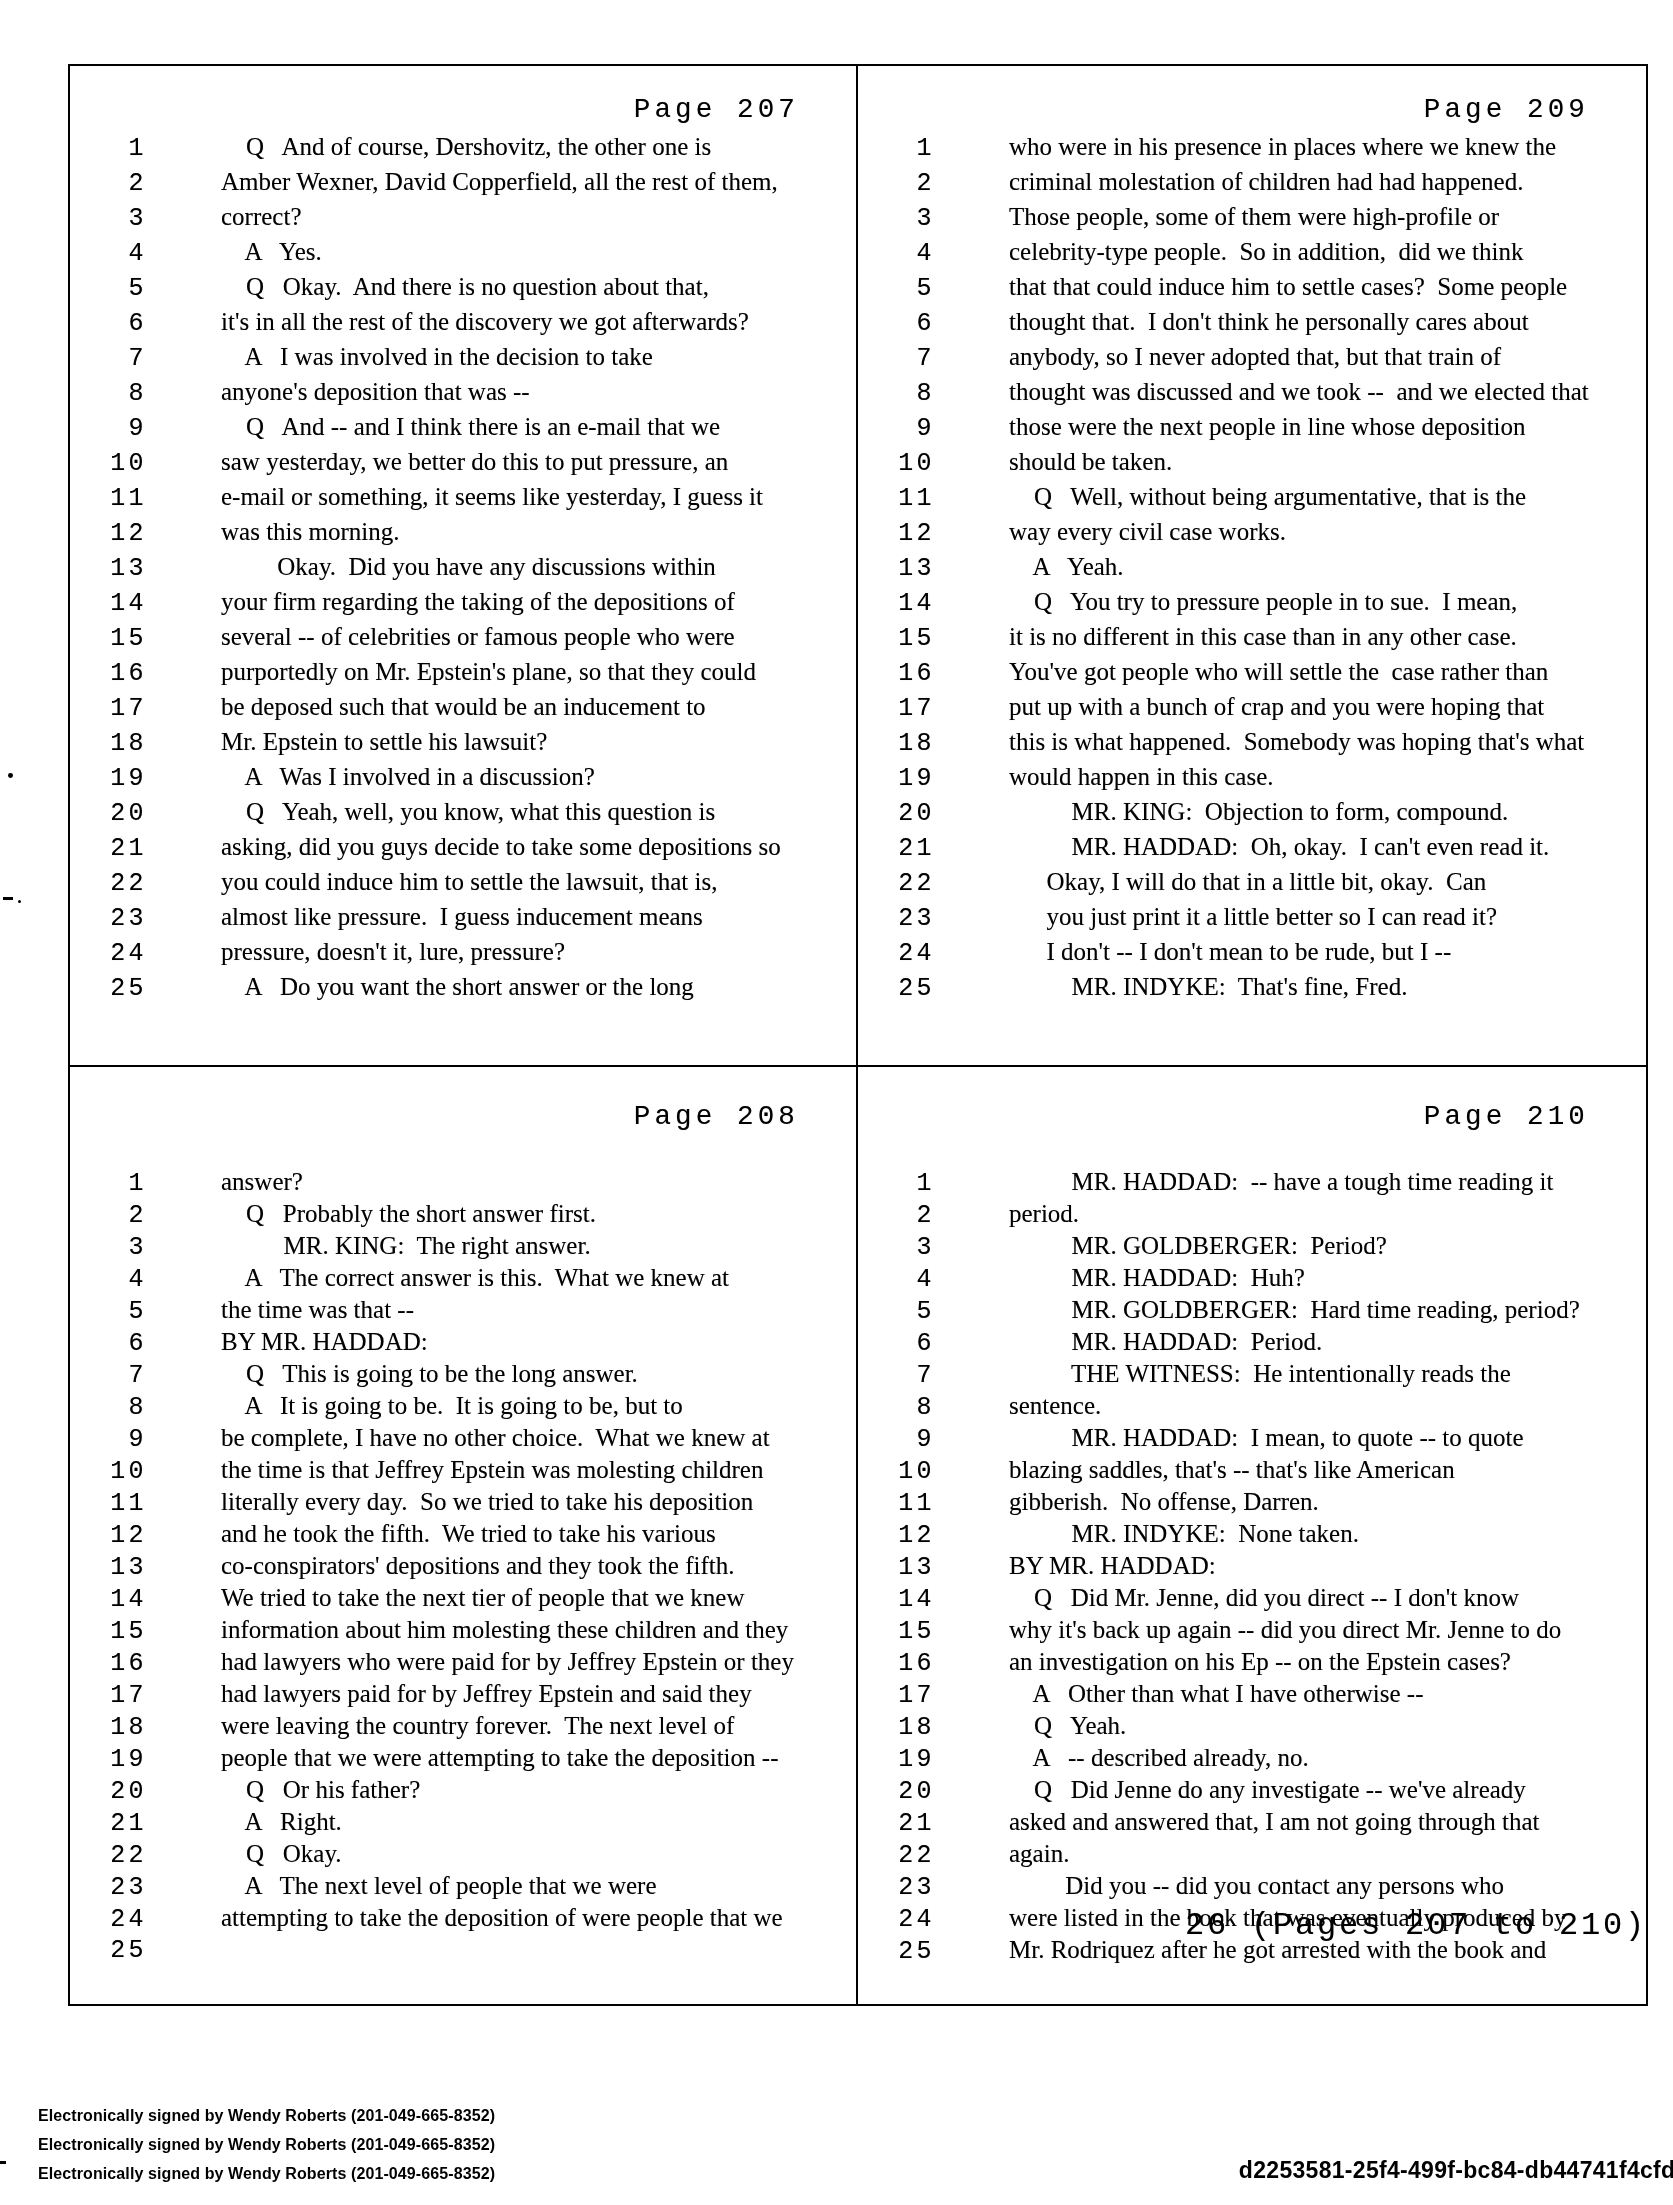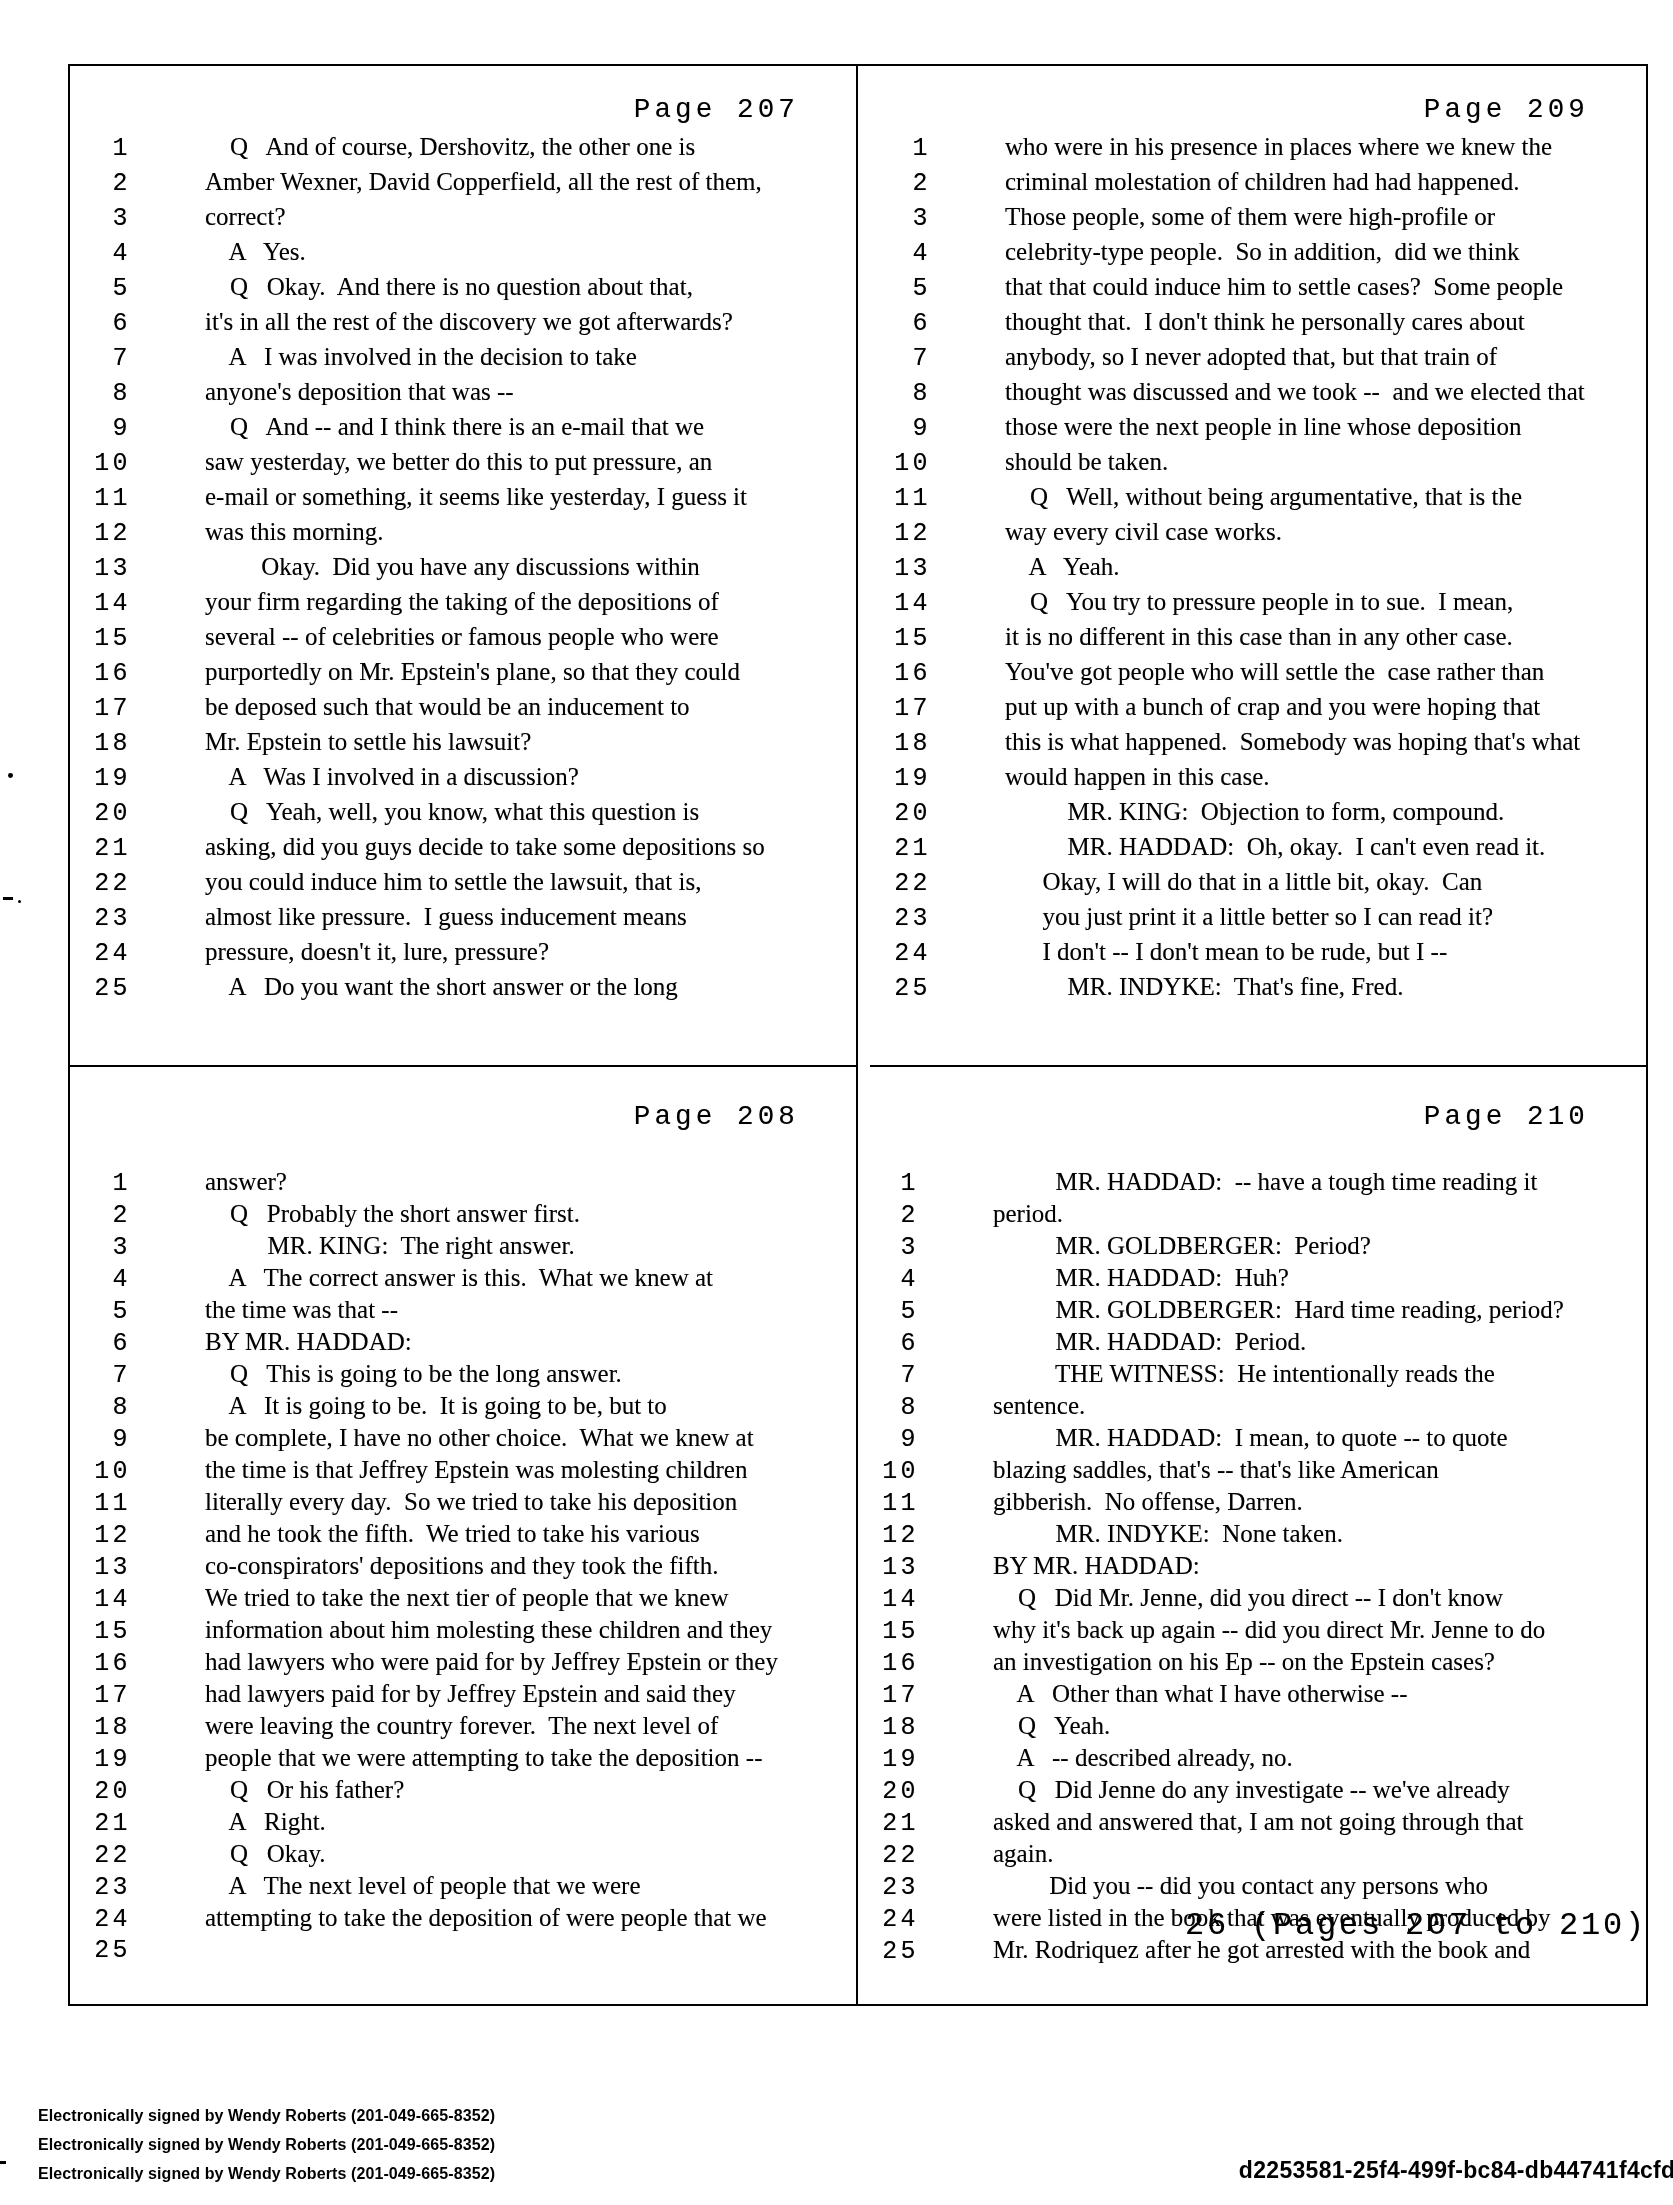--- a/index.html
+++ b/index.html
@@ -5,23 +5,23 @@
   html,body{margin:0;padding:0;}
   body{
     width:1674px;height:2205px;position:relative;background:#ffffff;
     font-family:"Liberation Serif",serif;color:#000;overflow:hidden;
   }
   .frame{
     position:absolute;left:68px;top:64px;width:1580px;height:1942px;
     box-sizing:border-box;border:2.8px solid #000;
     display:grid;grid-template-columns:1fr 1fr;grid-template-rows:1001px 1fr;
   }
-  .quad{box-sizing:border-box;overflow:hidden;}
+  .quad{box-sizing:border-box;overflow:hidden;padding-left:16px;}
   .q-tl{border-right:2.1px solid #000;border-bottom:2.1px solid #000;}
-  .q-tr{border-bottom:2.1px solid #000;margin-left:12px;}
+  .q-tr{border-bottom:2.1px solid #000;}
   .q-bl{border-right:2.1px solid #000;}
   .page-header{
     text-align:right;padding-right:57px;
     font-family:"Liberation Mono","DejaVu Sans Mono",monospace;
     font-size:27.6px;line-height:30px;letter-spacing:4.1px;
     text-shadow:0 0 0.7px rgba(0,0,0,0.35);
   }
   .q-top .page-header{padding-top:29px;}
   .q-bot .page-header{padding-top:15px;margin-top:20px;}
   .q-top .lines{margin-top:8.3px;}

